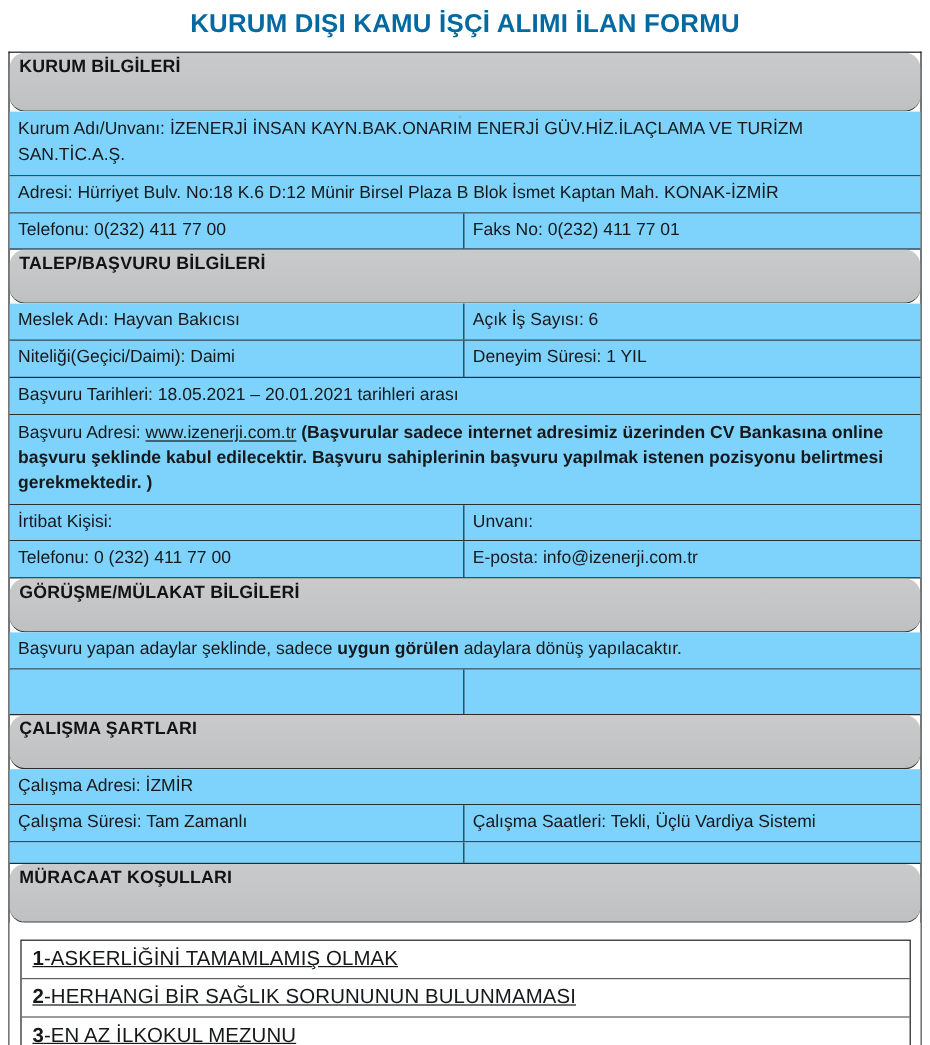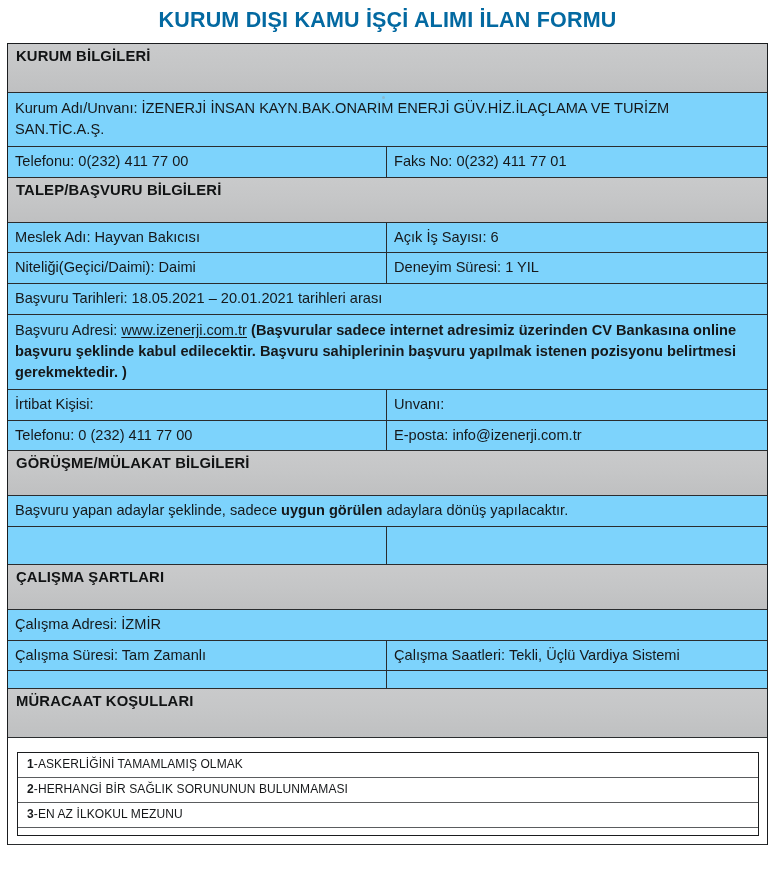--- a/index.html
+++ b/index.html
@@ -54,20 +54,21 @@
   }
   .cell.left  { width: 379px; flex: 0 0 379px; border-right: 1.3px solid #2a2c2e; }
   .cell.right { flex: 1 1 auto; }
   .cell.full  { width: 100%; }
 
   
   .band {
     background: linear-gradient(180deg,#c9cacb 0%, #c5c6c7 48%, #bfc0c1 100%);
     border-bottom: 1.3px solid #2a2c2e;
     position: relative;
+    border-radius: 13px;
   }
   .band .band-label {
     font-size: 14.8px;
     font-weight: bold;
     letter-spacing: 0.15px;
     padding: 4px 8px 2px 8px;
     color: #111314;
   }
   .band.tall   { height: 48px; }
   .band.medium { height: 44px; }
@@ -89,24 +90,25 @@
     background: #fff;
   }
   .inner-box {
     border: 1.4px solid #1b1d1f;
     border-bottom: 1.4px solid #1b1d1f;
     box-sizing: border-box;
     background: #fff;
   }
   .inner-row {
     border-bottom: 1.1px solid #5a5c5e;
-    font-size: 12px;
+    font-size: 17px;
     padding: 3px 8px 4px 9px;
     line-height: 1.4;
     letter-spacing: 0.1px;
+    text-decoration: underline;
   }
   .inner-row:last-child { border-bottom: none; }
   .inner-row .num { font-weight: bold; }
 
   
   .speck {
     position: absolute;
     pointer-events: none;
     background: #9a9b9c;
     opacity: .45;
@@ -124,20 +126,26 @@
     <div class="band-label">KURUM BİLGİLERİ</div>
   </div>
 
   <div class="row">
     <div class="cell full multiline">
       <span>Kurum Adı/Unvanı:</span>
       <span>İZENERJİ İNSAN KAYN.BAK.ONARIM ENERJİ GÜV.HİZ.İLAÇLAMA VE TURİZM SAN.TİC.A.Ş.</span>
     </div>
   </div>
 
+  <div class="row">
+    <div class="cell full">
+      <span>Adresi:</span>
+      <span>Hürriyet Bulv. No:18 K.6 D:12 Münir Birsel Plaza B Blok İsmet Kaptan Mah. KONAK-İZMİR</span>
+    </div>
+  </div>
 
   <div class="row">
     <div class="cell left">
       <span>Telefonu:</span>
       <span>0(232) 411 77 00</span>
     </div>
     <div class="cell right">
       <span>Faks No:</span>
       <span>0(232) 411 77 01</span>
     </div>

